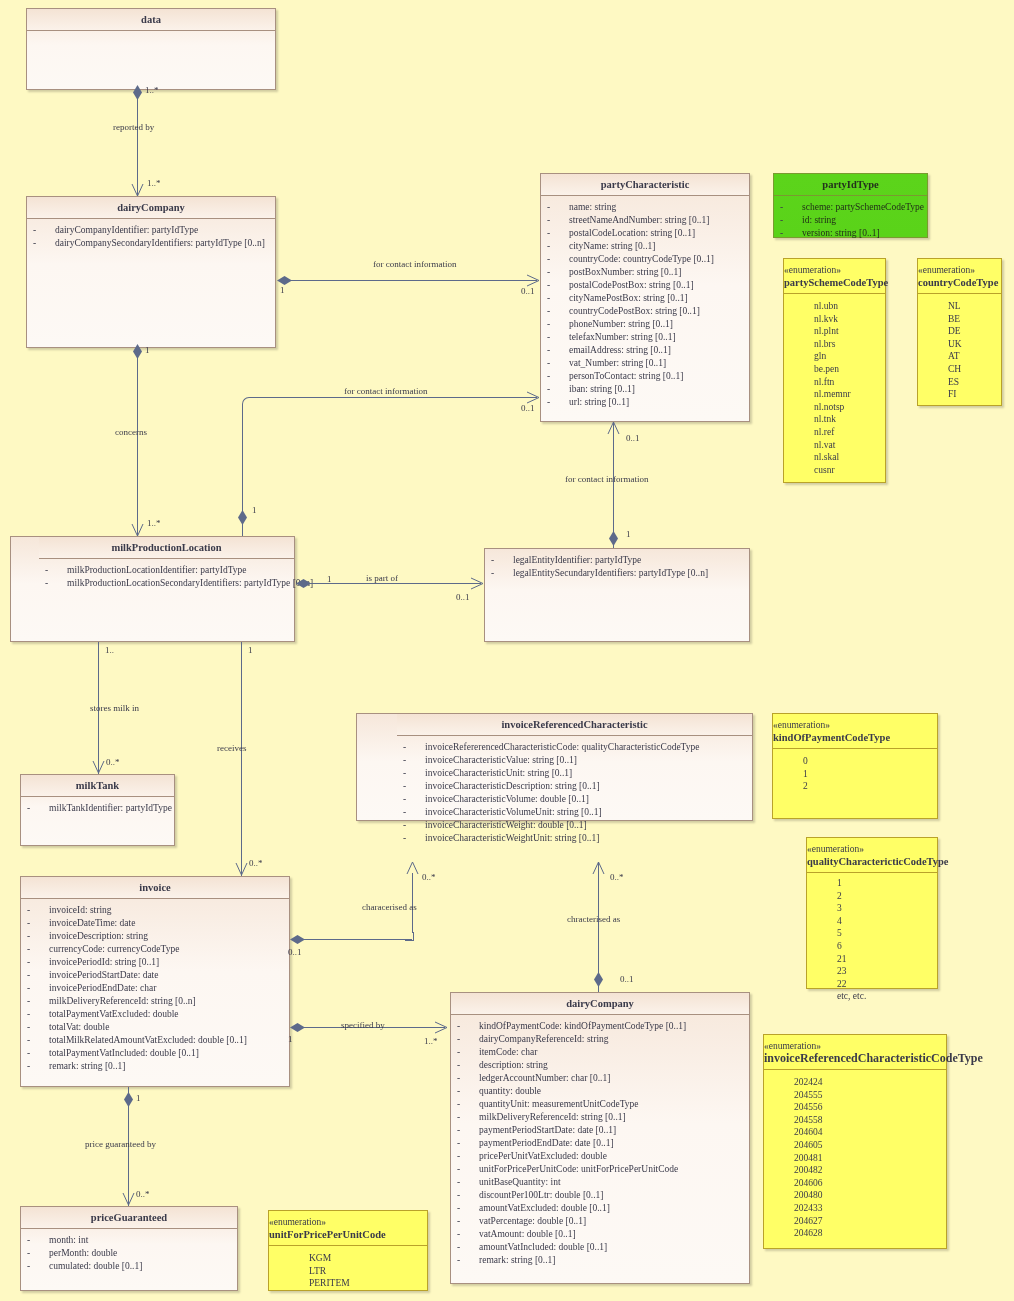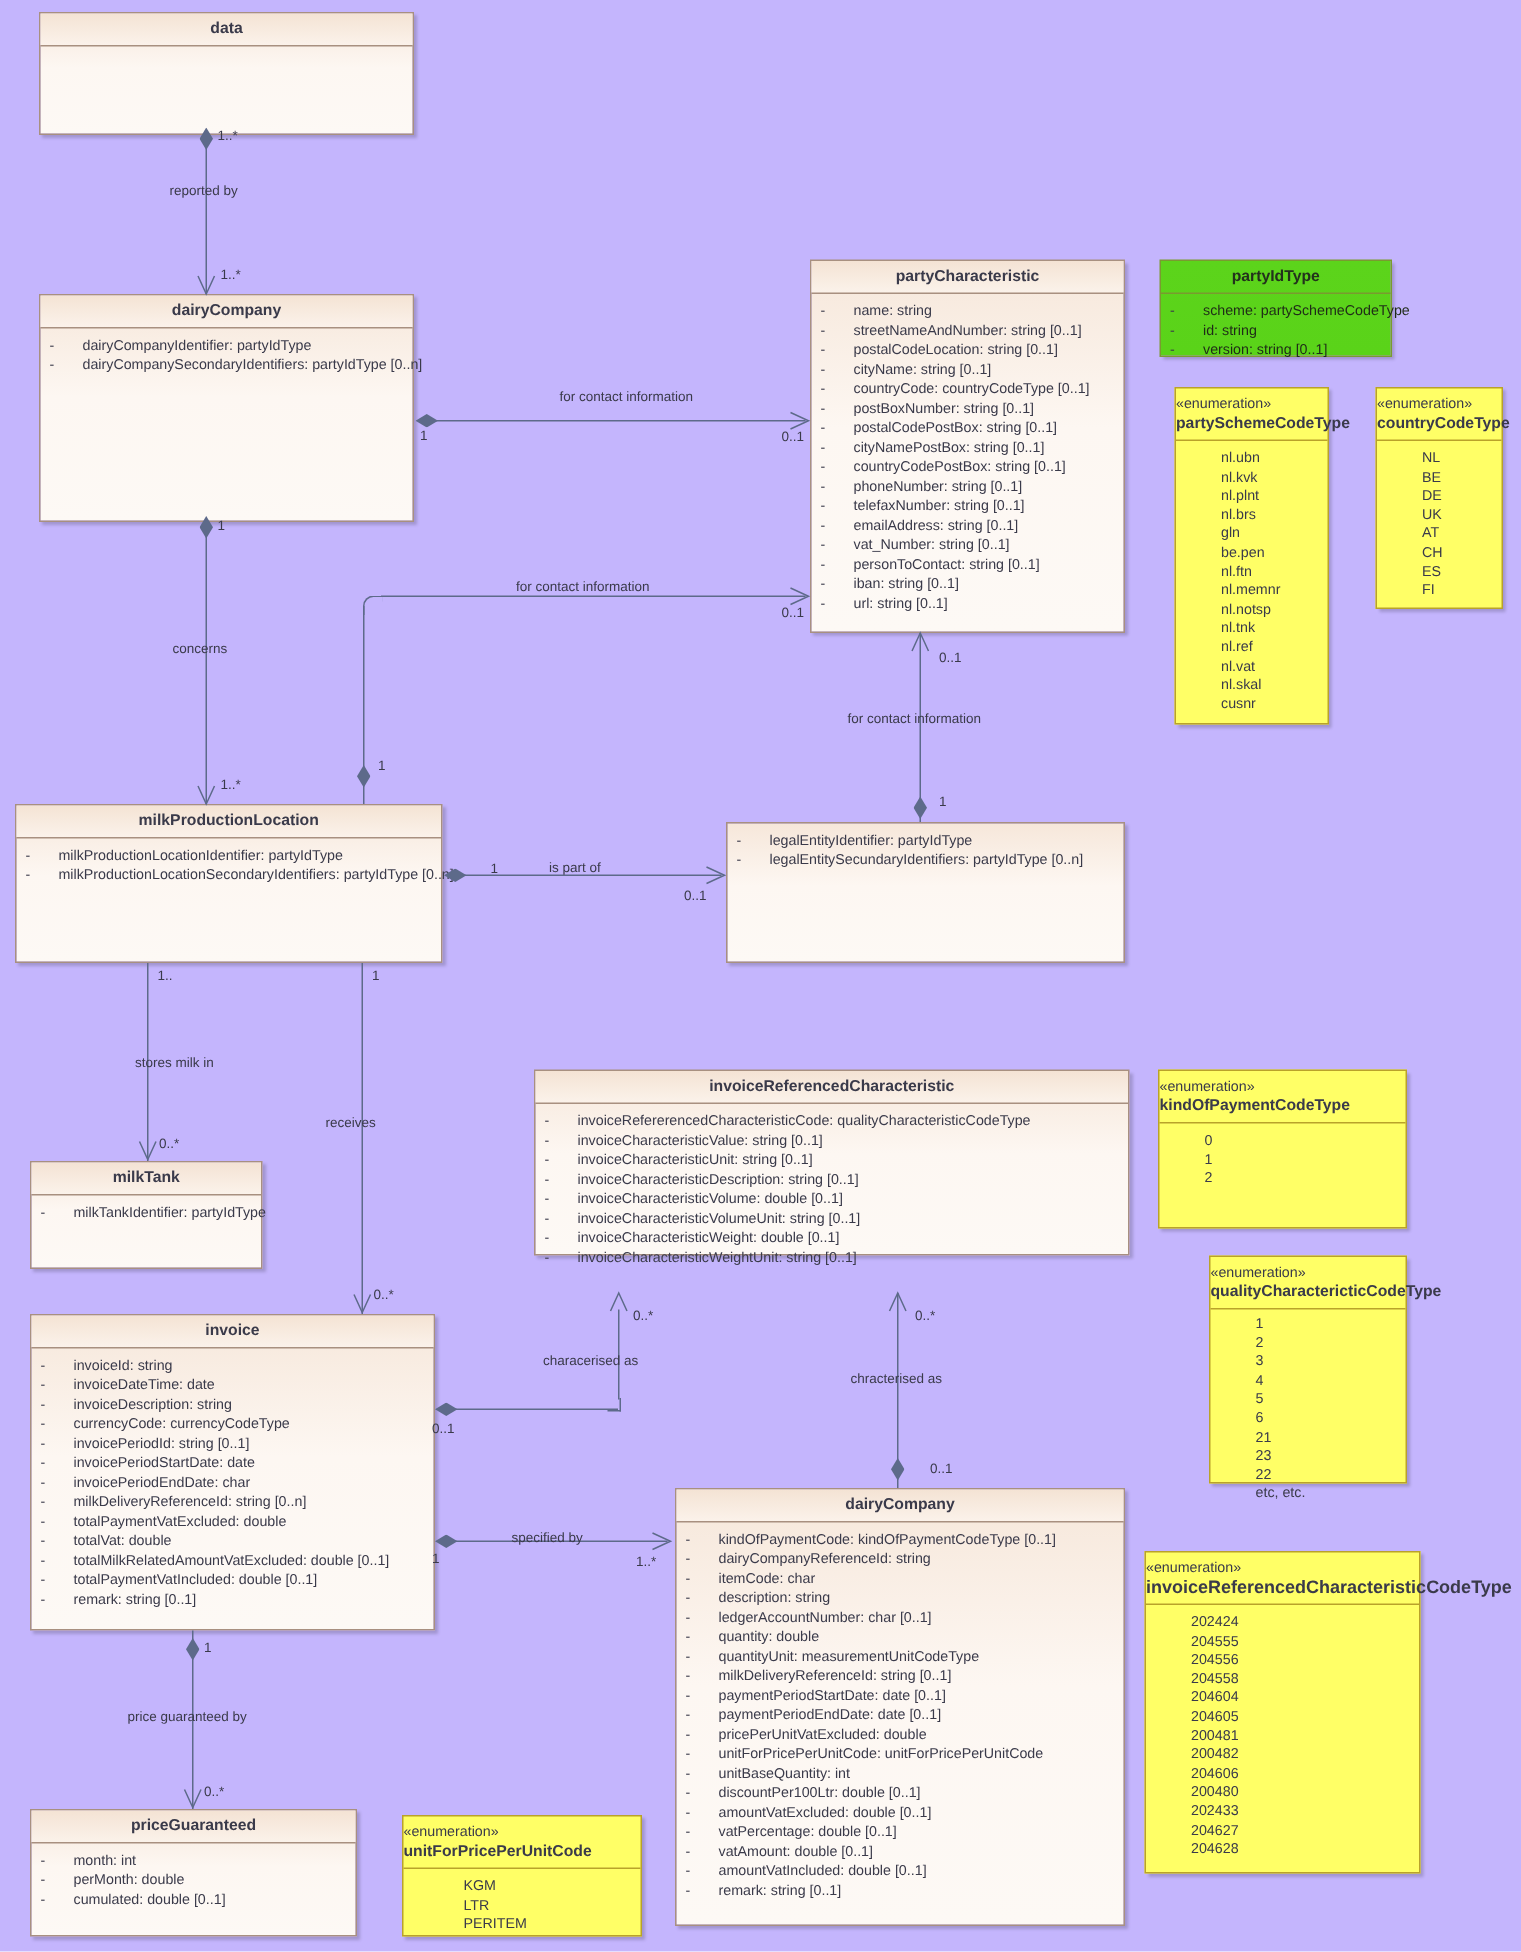--- a/index.html
+++ b/index.html
@@ -4,22 +4,22 @@
 <style>
   html, body {
     margin: 0;
     padding: 0;
     background: #ffffff;
   }
   #canvas {
     position: relative;
     width: 1014px;
     height: 1301px;
-    background: #c4b5fd;
-    font-family: Liberation Sans, sans-serif;
+    background: #fef9c3;
+    font-family: Liberation Serif, serif;
     overflow: hidden;
   }
 
   
   .uml-class {
     position: absolute;
     box-sizing: border-box;
     border: 1px solid #a89080;
     background: linear-gradient(to bottom, #f6e7da 0%, #fdf7f2 45%, #fdf9f5 100%);
     box-shadow: 2px 2px 2px rgba(0,0,0,0.18);
@@ -238,36 +238,36 @@
       <div class="eitem">BE</div>
       <div class="eitem">DE</div>
       <div class="eitem">UK</div>
       <div class="eitem">AT</div>
       <div class="eitem">CH</div>
       <div class="eitem">ES</div>
       <div class="eitem">FI</div>
     </div>
   </div>
 
-  <div class="uml-class" style="left:10px; top:536px; width:285px; height:106px;">
+  <div class="uml-class" style="left:10px; top:536px; width:285px; height:106px;padding-left:28px;">
     <div class="hdr">milkProductionLocation</div>
     <div class="attrs">
       <div class="attr"><span class="vis">-</span><span>milkProductionLocationIdentifier: partyIdType</span></div>
       <div class="attr"><span class="vis">-</span><span>milkProductionLocationSecondaryIdentifiers: partyIdType [0..n]</span></div>
     </div>
   </div>
 
   <div class="uml-class" style="left:484px; top:548px; width:266px; height:94px;">
     <div class="attrs">
       <div class="attr"><span class="vis">-</span><span>legalEntityIdentifier: partyIdType</span></div>
       <div class="attr"><span class="vis">-</span><span>legalEntitySecundaryIdentifiers: partyIdType [0..n]</span></div>
     </div>
   </div>
 
-  <div class="uml-class" style="left:356px; top:713px; width:397px; height:124px;">
+  <div class="uml-class" style="left:356px; top:713px; width:397px; height:108px;padding-left:40px;">
     <div class="hdr">invoiceReferencedCharacteristic</div>
     <div class="attrs">
       <div class="attr"><span class="vis">-</span><span>invoiceRefererencedCharacteristicCode: qualityCharacteristicCodeType</span></div>
       <div class="attr"><span class="vis">-</span><span>invoiceCharacteristicValue: string [0..1]</span></div>
       <div class="attr"><span class="vis">-</span><span>invoiceCharacteristicUnit: string [0..1]</span></div>
       <div class="attr"><span class="vis">-</span><span>invoiceCharacteristicDescription: string [0..1]</span></div>
       <div class="attr"><span class="vis">-</span><span>invoiceCharacteristicVolume: double [0..1]</span></div>
       <div class="attr"><span class="vis">-</span><span>invoiceCharacteristicVolumeUnit: string [0..1]</span></div>
       <div class="attr"><span class="vis">-</span><span>invoiceCharacteristicWeight: double [0..1]</span></div>
       <div class="attr"><span class="vis">-</span><span>invoiceCharacteristicWeightUnit: string [0..1]</span></div>

